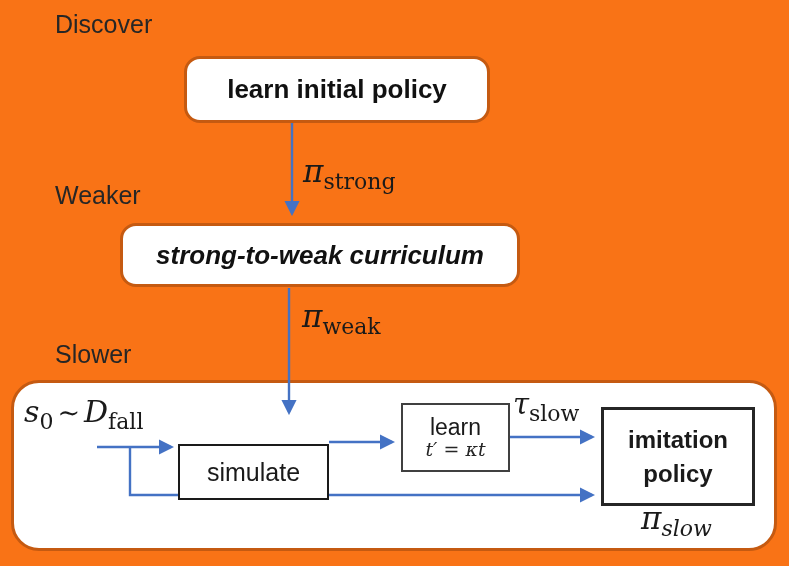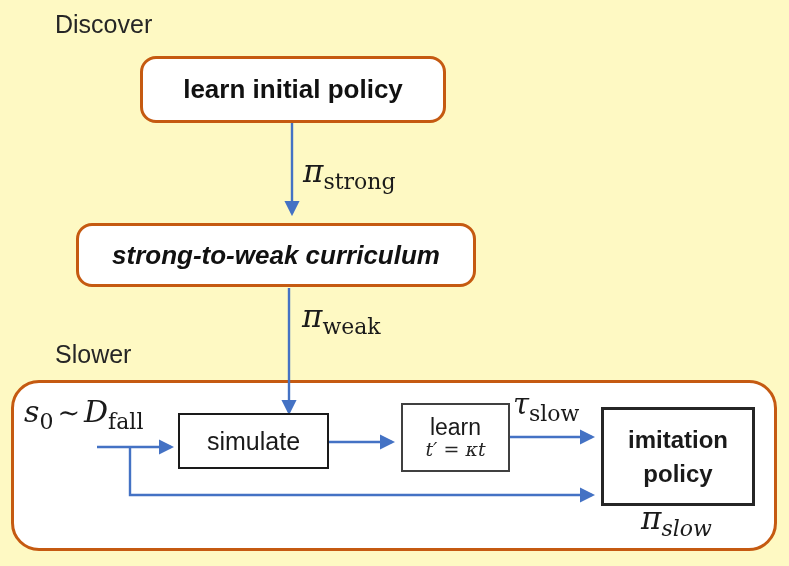--- a/index.html
+++ b/index.html
@@ -4,41 +4,42 @@
 <style>
   html, body {
     margin: 0;
     padding: 0;
     background: #ffffff;
   }
   .canvas {
     position: relative;
     width: 789px;
     height: 566px;
-    background: #fef9c3;
+    background: #f97316;
     font-family: "Liberation Sans", sans-serif;
     color: #1a1a1a;
     overflow: hidden;
   }
   .abs { position: absolute; }
 
   .phase-label {
     font-size: 25px;
     color: #262626;
     white-space: nowrap;
   }
 
   .rounded-node {
     border: 3px solid #C55A11;
     border-radius: 16px;
     background: #ffffff;
     display: flex;
     align-items: center;
     justify-content: center;
     box-sizing: border-box;
+    margin-left: 44px;
   }
   .rounded-node .node-label {
     font-weight: bold;
     font-size: 26px;
     color: #111111;
     white-space: nowrap;
   }
 
   .container-node {
     border: 3px solid #C55A11;
@@ -101,20 +102,21 @@
     top: 0;
     pointer-events: none;
   }
 </style>
 </head>
 <body>
 
 <div class="canvas">
 
   <div class="abs phase-label" style="left:55px; top:10px;">Discover</div>
+  <div class="abs phase-label" style="left:55px; top:181px;">Weaker</div>
   <div class="abs phase-label" style="left:55px; top:340px;">Slower</div>
 
   <div class="abs container-node" style="left:11px; top:380px; width:766px; height:171px;"></div>
 
   <svg class="arrows" width="789" height="566" viewBox="0 0 789 566">
     <defs>
       <marker id="ah" viewBox="0 0 10 10" refX="8" refY="5" markerWidth="6.5" markerHeight="6.5" orient="auto-start-reverse">
         <path d="M0,0 L10,5 L0,10 z" fill="#4472C4"></path>
       </marker>
     </defs>
@@ -141,21 +143,21 @@
   </div>
 
   <div class="abs math-label" style="left:302px; top:301px;">
     <span>π</span><span class="sub">weak</span>
   </div>
 
   <div class="abs math-label" style="left:24px; top:397px; font-size:30px;">
     <span>s</span><span class="sub">0</span><span class="relation">∼</span><span>D</span><span class="sub">fall</span>
   </div>
 
-  <div class="abs rect-node" id="simulate-box" style="left:178px; top:413px; width:151px; height:56px;">
+  <div class="abs rect-node" id="simulate-box" style="left:178px; top:444px; width:151px; height:56px;">
     <span class="node-label">simulate</span>
   </div>
 
 
   <div class="abs rect-node" id="retime-box" style="left:401px; top:403px; width:109px; height:69px;">
     <span class="node-label">learn</span>
     <span class="node-equation">t′ = κt</span>
   </div>
 
   <div class="abs math-label" style="left:513px; top:390px; font-size:29px;">

